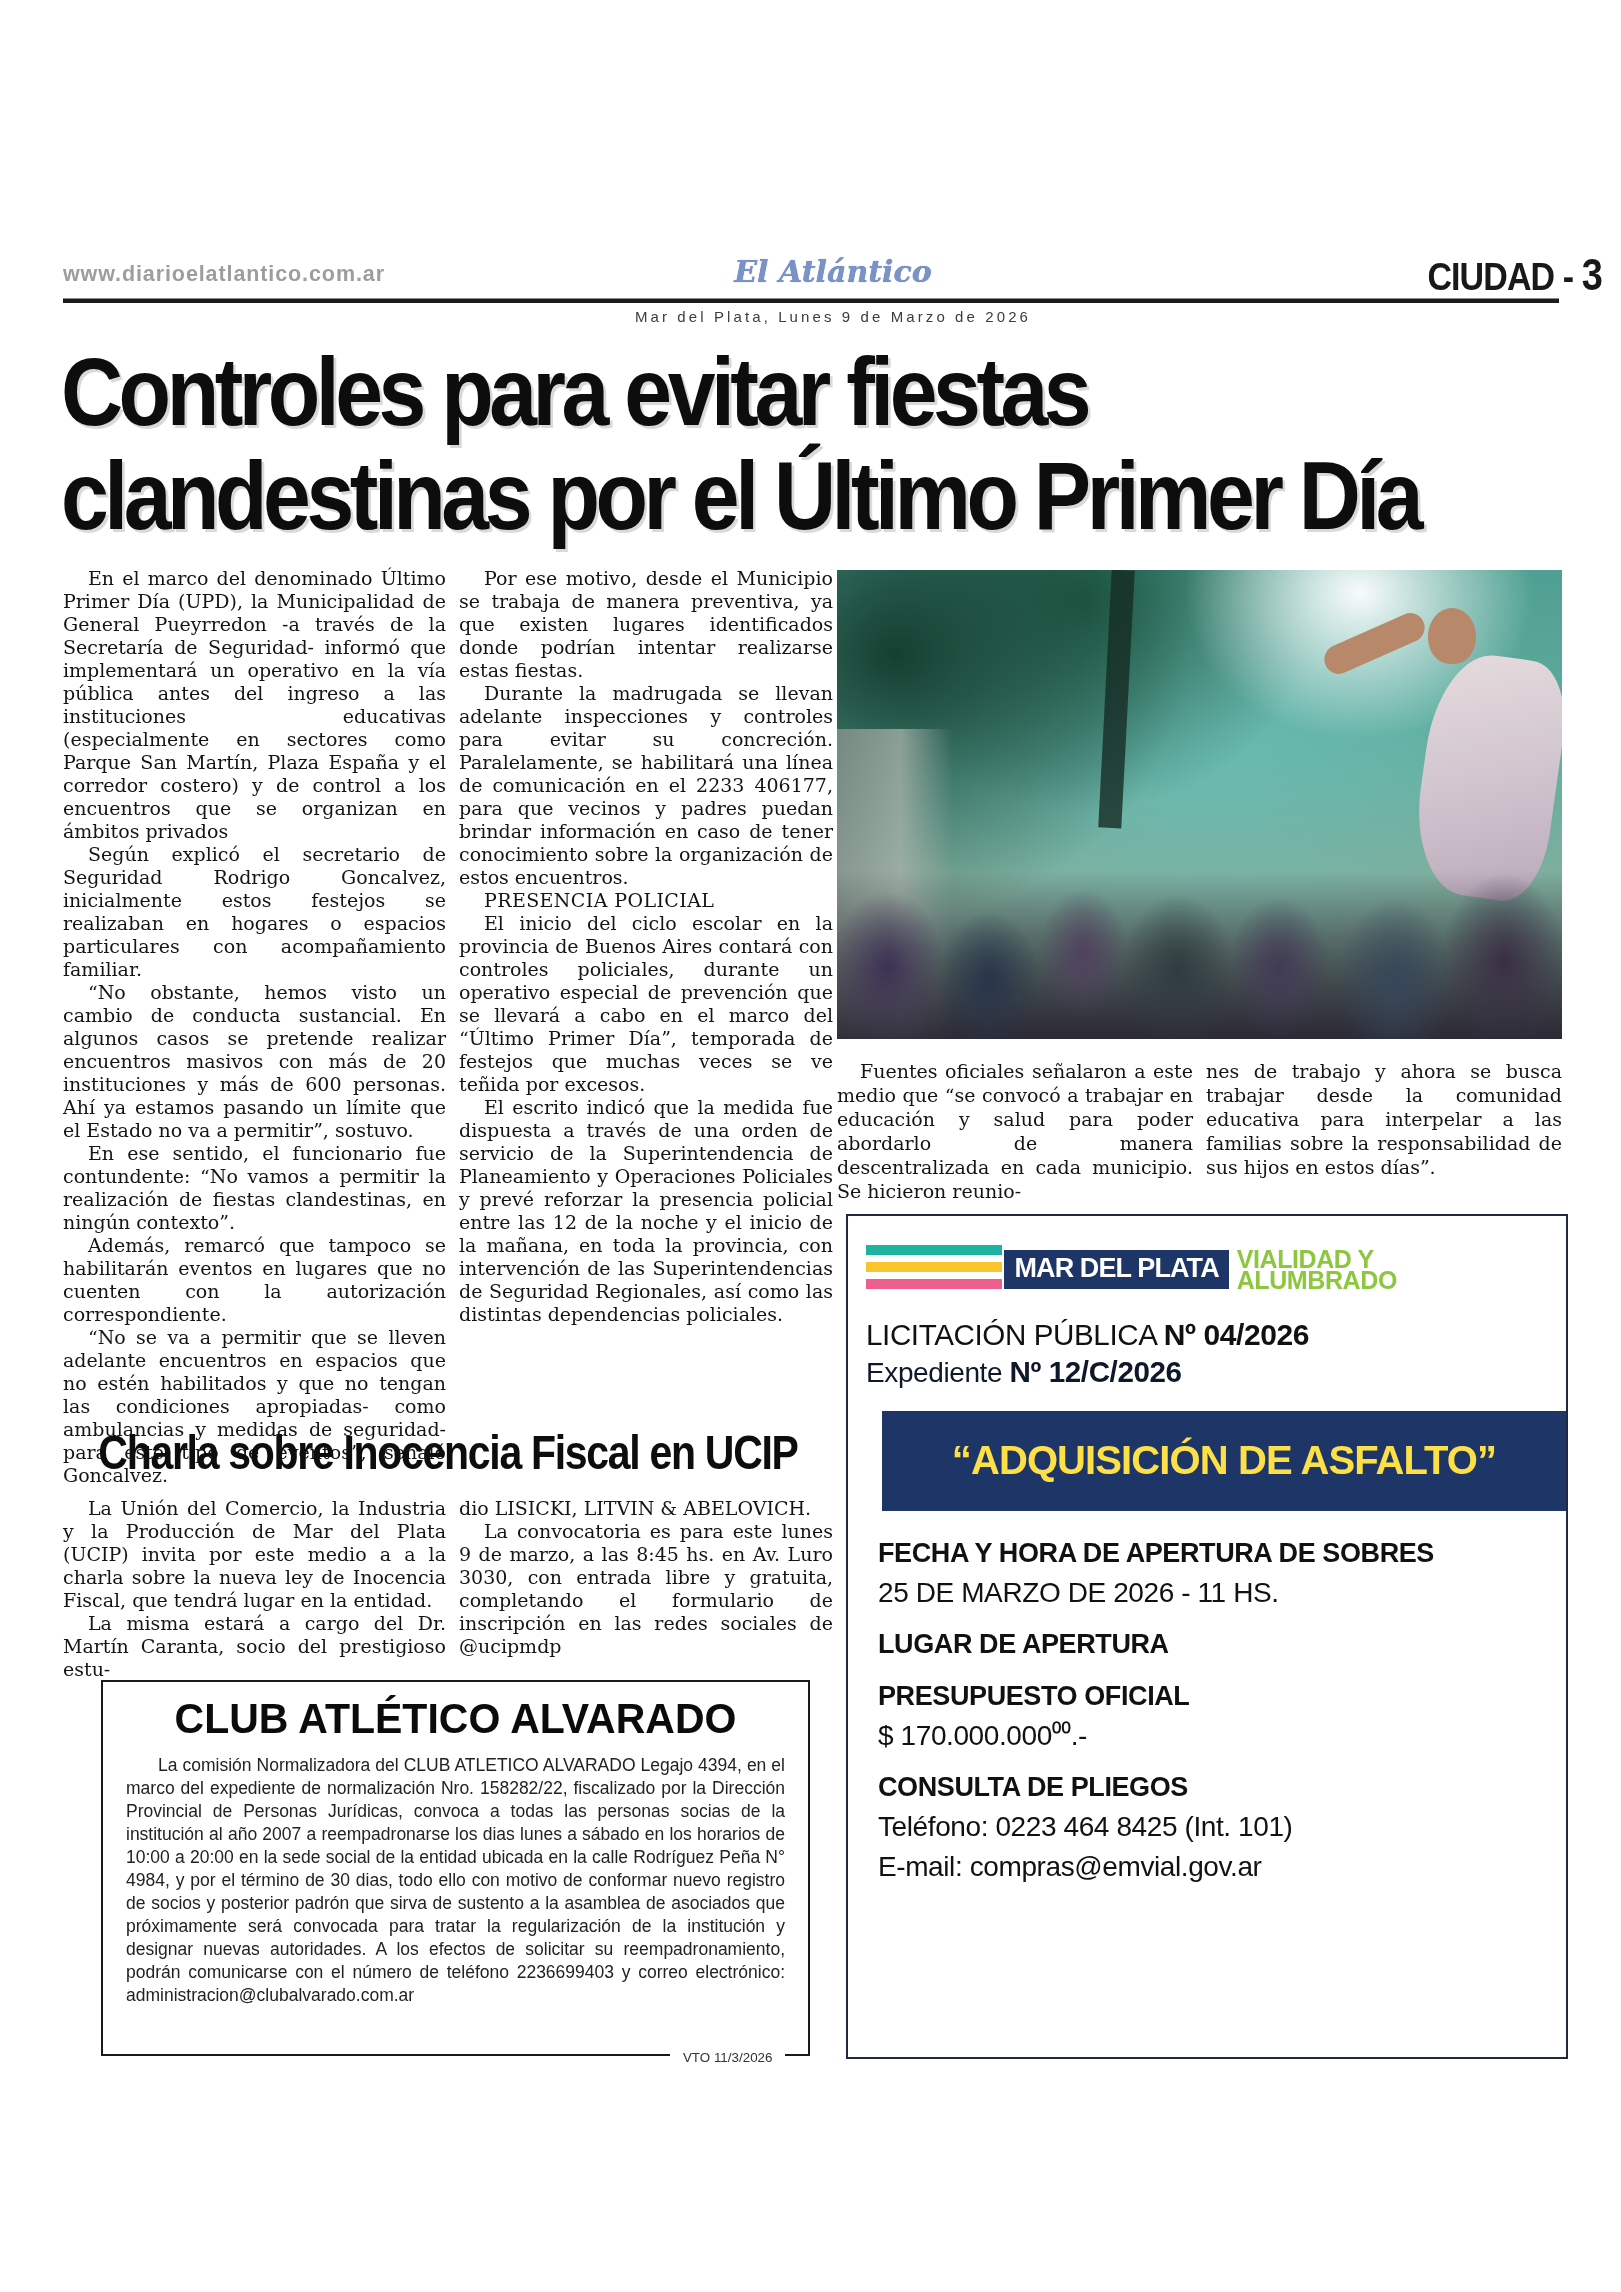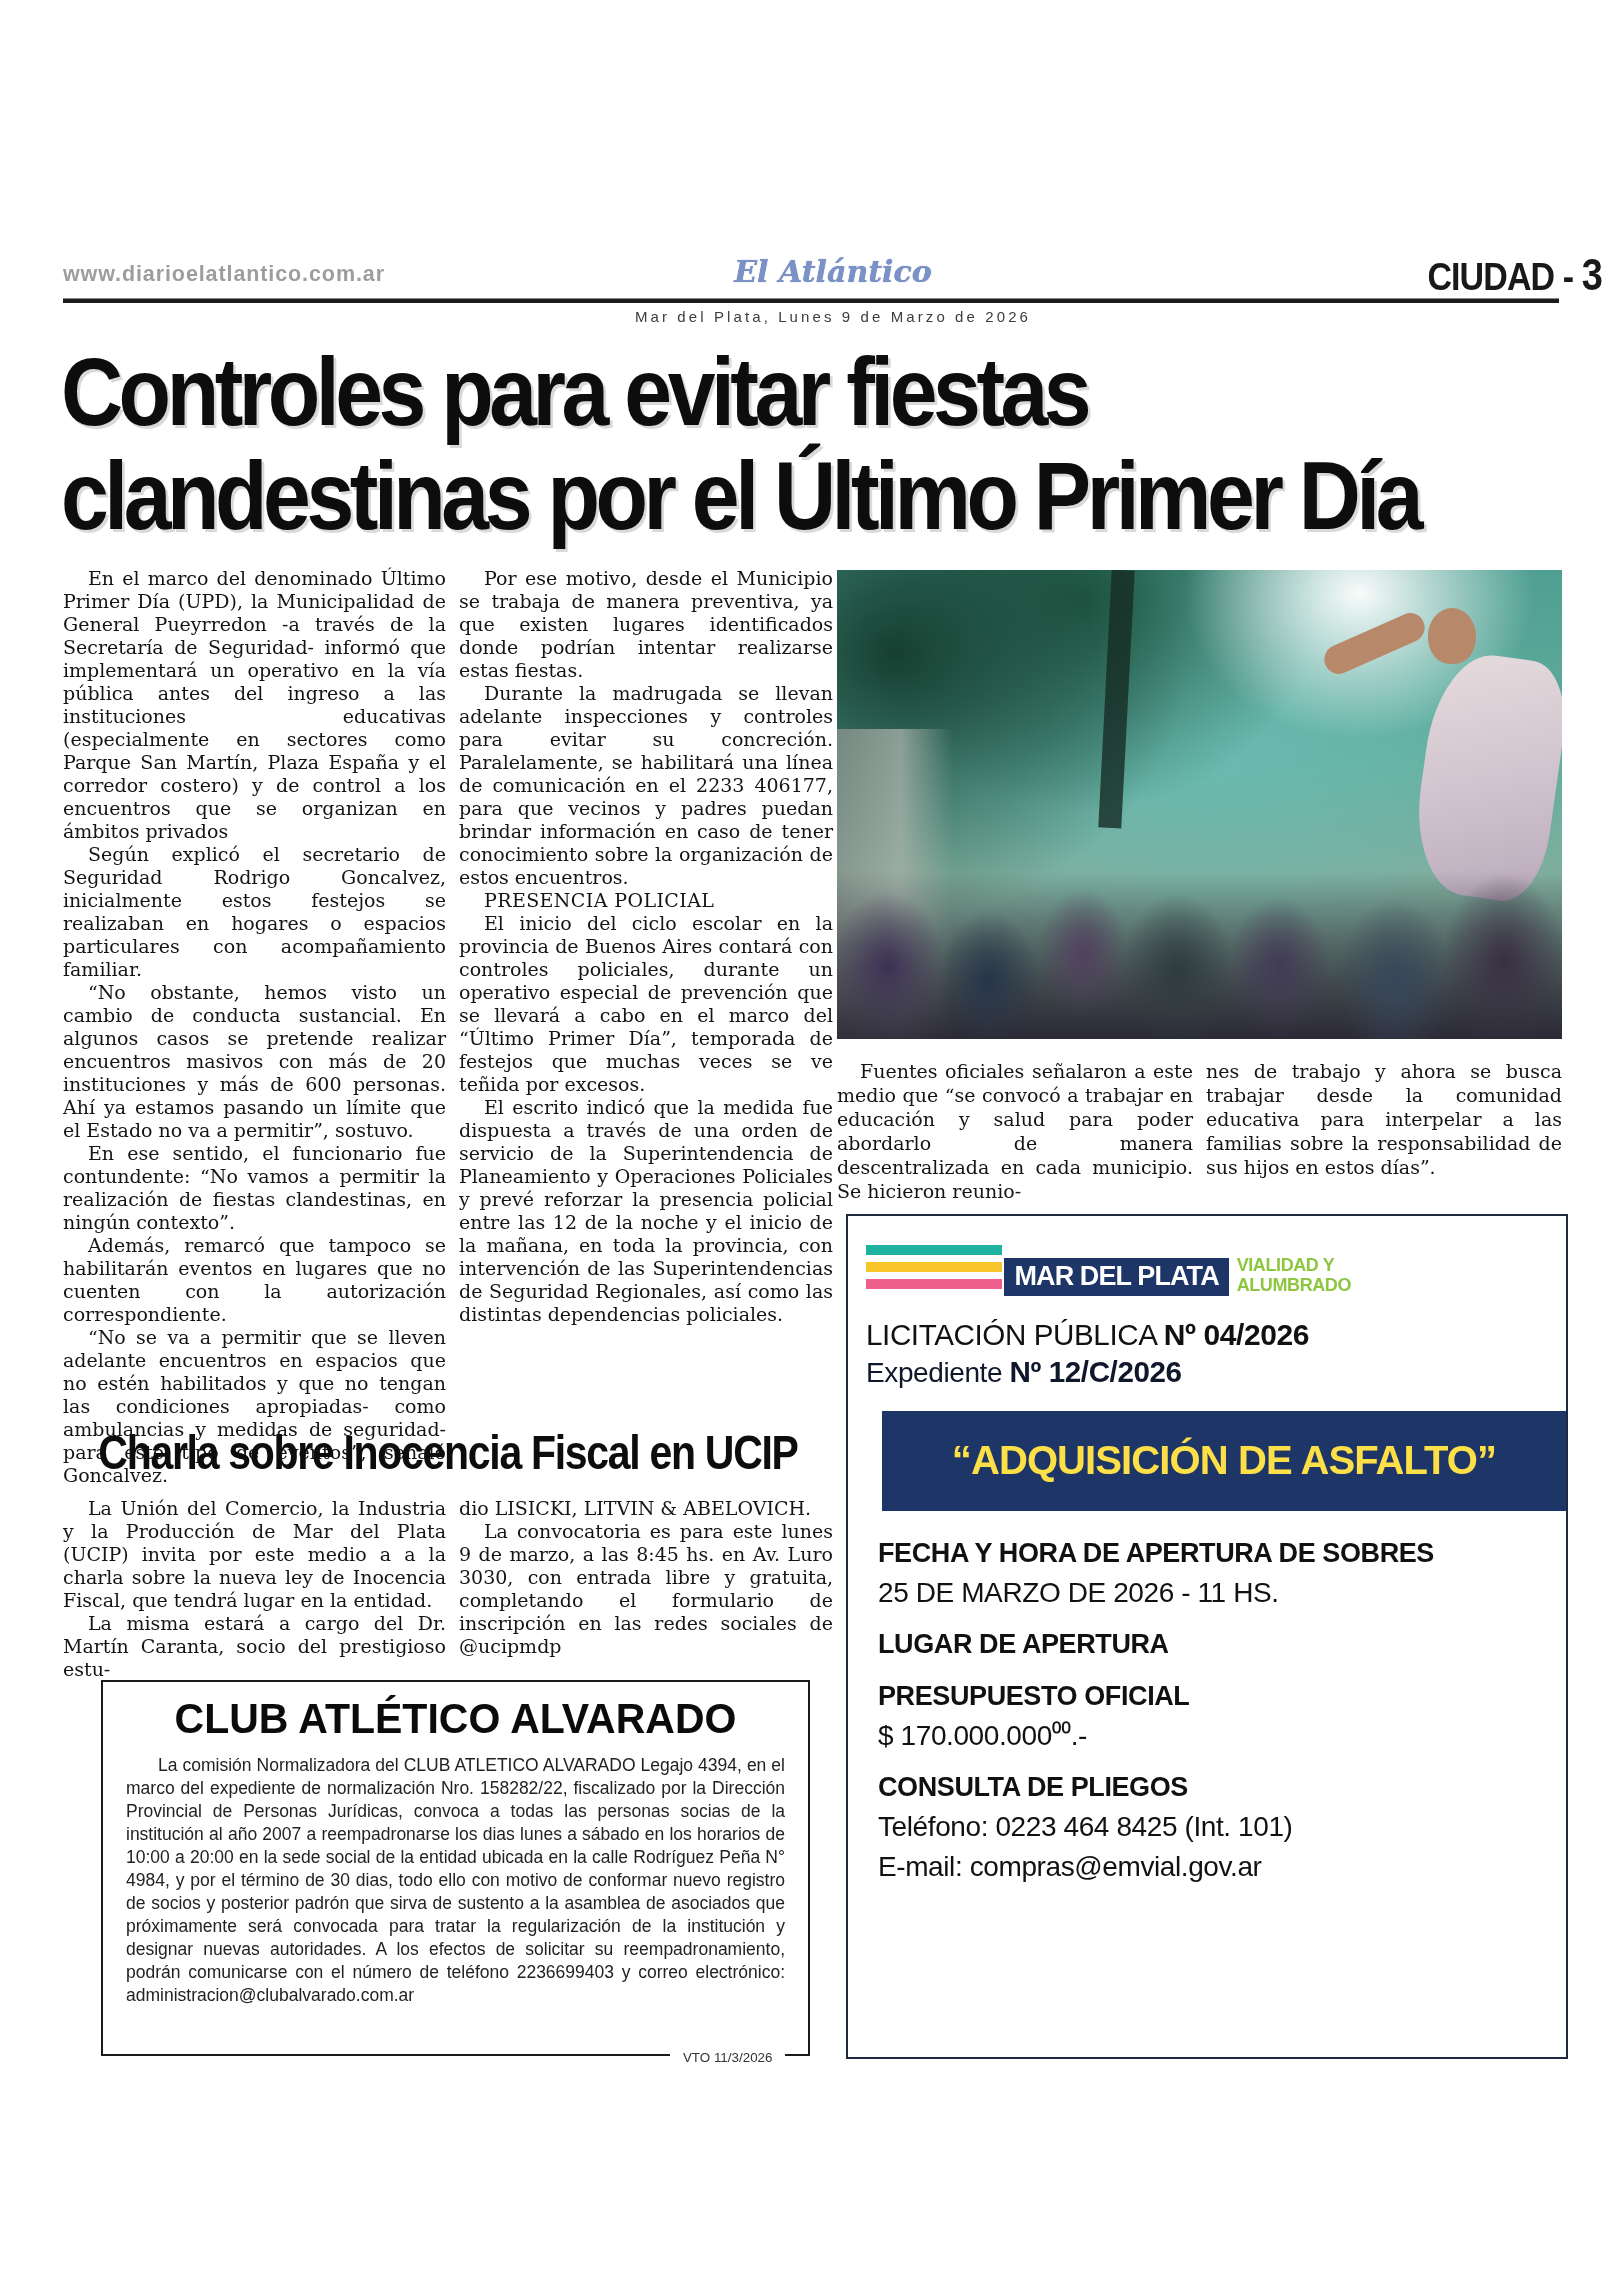--- a/index.html
+++ b/index.html
@@ -69,26 +69,26 @@
 
   
   .club-box{left:101px;top:1680px;width:709px;height:376px;border:2.7px solid #1a1a1a;background:#fff;box-sizing:border-box;}
   .club-title{margin-top:12.5px;text-align:center;font-weight:bold;font-size:41px;letter-spacing:0;color:#0b0b0b;
               transform:scaleY(1.05);}
   .club-body{margin:12.5px 23px 0 23px;font-size:17.5px;line-height:23px;text-align:justify;text-indent:32px;color:#222;}
   .club-vto{position:absolute;bottom:-10.7px;right:23px;background:#fff;padding:0 12.5px;font-size:13.4px;color:#333;}
 
   
   .em-box{left:846px;top:1214px;width:722px;height:845px;border:2.7px solid #1f2940;background:#fff;box-sizing:border-box;}
-  .em-header{display:flex;align-items:flex-end;margin:27px 0 0 18px;}
+  .em-header{display:flex;align-items:center;margin:27px 0 0 18px;}
   .em-stripes{width:136px;margin-top:1.8px;}
   .em-stripe{height:9.9px;margin-bottom:7.2px;}
   .em-brandbox{background:#1e3567;color:#fff;font-weight:bold;font-size:27px;letter-spacing:-0.9px;
                padding:2.7px 10.7px 4.5px 10.7px;margin-left:1.8px;white-space:nowrap;}
-  .em-brandsub{color:#8dc63f;font-weight:bold;font-size:18px;line-height:20.6px;margin-left:7.2px;letter-spacing:-0.4px;}
+  .em-brandsub{color:#8dc63f;font-weight:bold;font-size:25px;line-height:20.6px;margin-left:7.2px;letter-spacing:-0.4px;}
   .em-lic{margin:21.5px 0 0 18px;font-size:29.6px;letter-spacing:-0.4px;color:#111;}
   .em-lic b{font-size:30px;}
   .em-exp{margin:3.6px 0 0 18px;font-size:28px;letter-spacing:-0.4px;color:#0f172a;}
   .em-exp b{font-size:29.6px;}
   .em-banner{margin-top:21.5px;background:#1e3567;height:100px;display:flex;align-items:center;justify-content:center;
              color:#fde047;font-weight:bold;font-size:40px;letter-spacing:-0.9px;margin-left:34px;}
   .em-list{margin:23px 0 0 30px;color:#111;}
   .em-label{font-weight:bold;font-size:27px;margin-top:12.5px;line-height:39px;letter-spacing:-0.4px;}
   .em-line, .em-list p.em-line{font-size:28px;line-height:40px;margin:0;letter-spacing:-0.4px;}
 </style>

